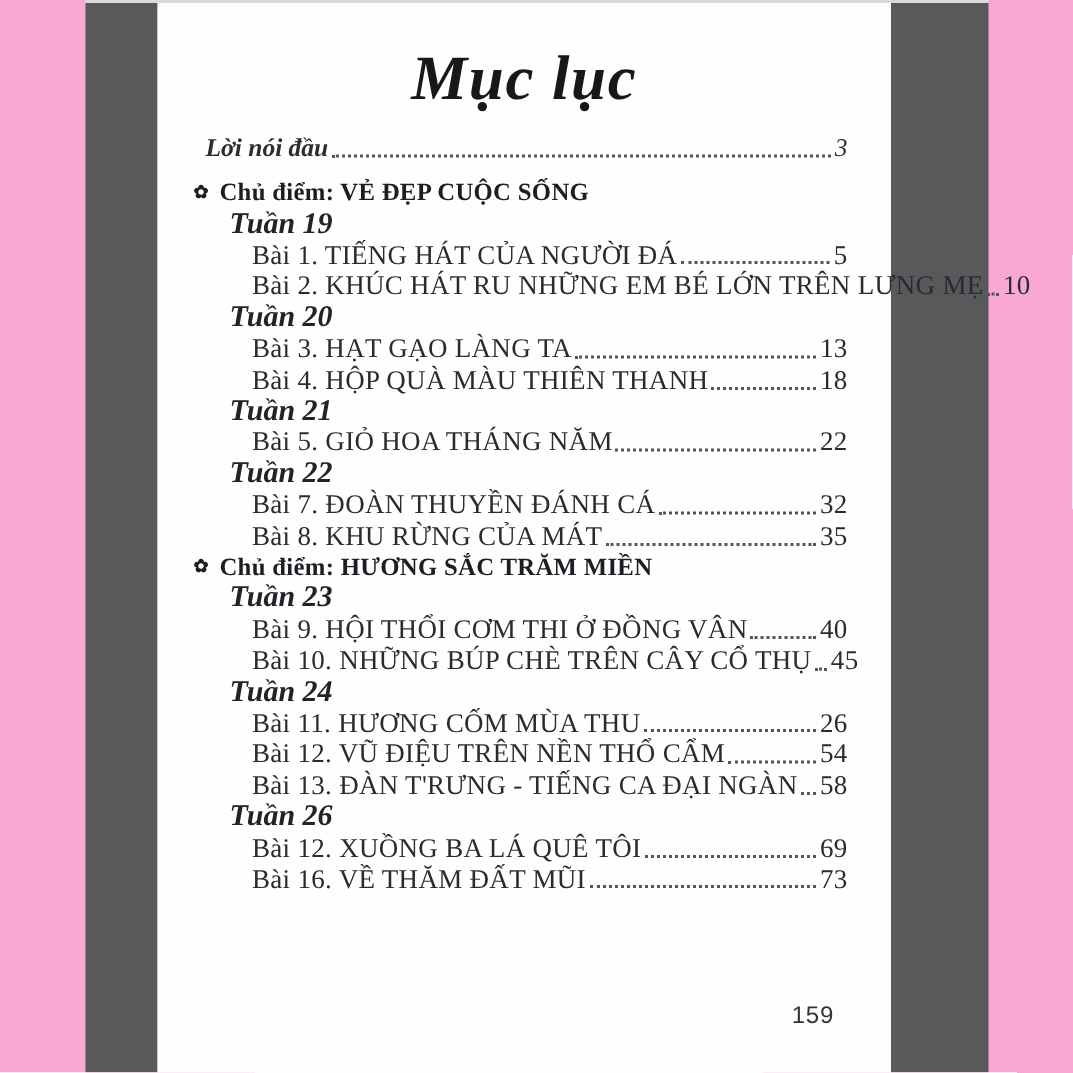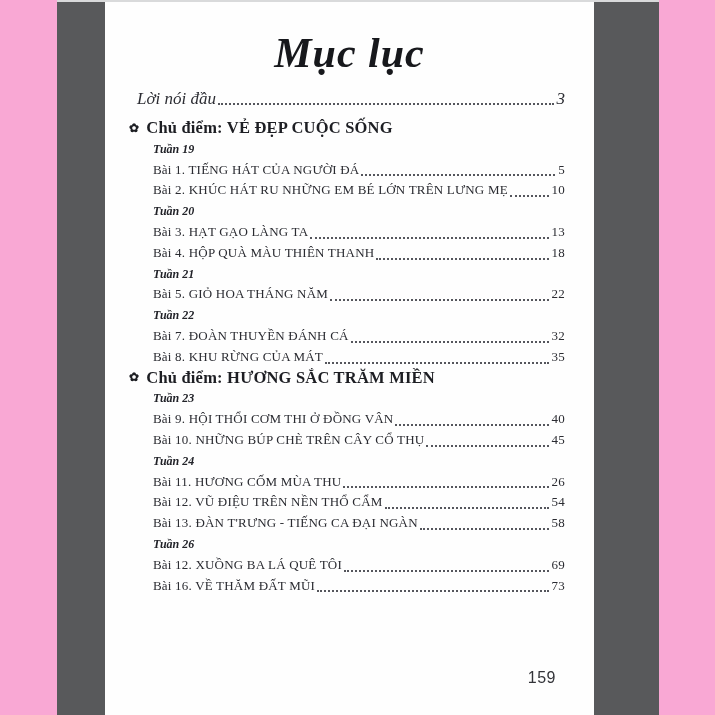--- a/index.html
+++ b/index.html
@@ -18,26 +18,26 @@
   }
   .page-title{
     position:absolute;top:26px;left:0;width:100%;text-align:center;
     font-size:42px;line-height:1.2;font-weight:bold;font-style:italic;
     letter-spacing:1px;color:#17181c;
   }
   .content-row{
     position:absolute;left:24px;right:29px;display:flex;height:21px;line-height:21px;
   }
   .preface-row{top:86px;font-style:italic;font-size:17px;color:#2c2d33;}
-  .preface-row .row-label{margin-left:8px;}
+  .preface-row .row-label{margin-left:8px;font-weight:bold;}
   .toc-list{position:absolute;left:24px;right:29px;top:116px;}
   .toc-row{display:flex;height:20.8px;line-height:20.8px;white-space:nowrap;}
   .toc-row.theme{font-weight:bold;font-size:16.5px;color:#1d1e23;letter-spacing:0.2px;}
-  .toc-row.week{font-weight:bold;font-style:italic;font-size:12px;margin-left:24px;color:#222329;}
-  .toc-row.lesson{font-size:13px;margin-left:24px;color:#2a2b31;letter-spacing:0.2px;}
+  .toc-row.week{font-weight:bold;font-style:italic;font-size:20px;margin-left:24px;color:#222329;}
+  .toc-row.lesson{font-size:18px;margin-left:39px;color:#2a2b31;letter-spacing:0.2px;}
   .bullet{font-size:12px;margin-right:7px;align-self:center;line-height:normal;color:#1d1e23;}
   .leader{
     flex:1 1 auto;min-width:8px;align-self:flex-end;
     border-bottom:2px dotted #55565c;margin:0 3px 4px 2px;
   }
   .row-page{text-align:right;flex:0 0 auto;}
   .folio{
     position:absolute;right:38px;top:667px;font-size:16px;color:#333439;
     font-family:"Liberation Sans","DejaVu Sans",sans-serif;letter-spacing:0.5px;text-align:center;
   }

